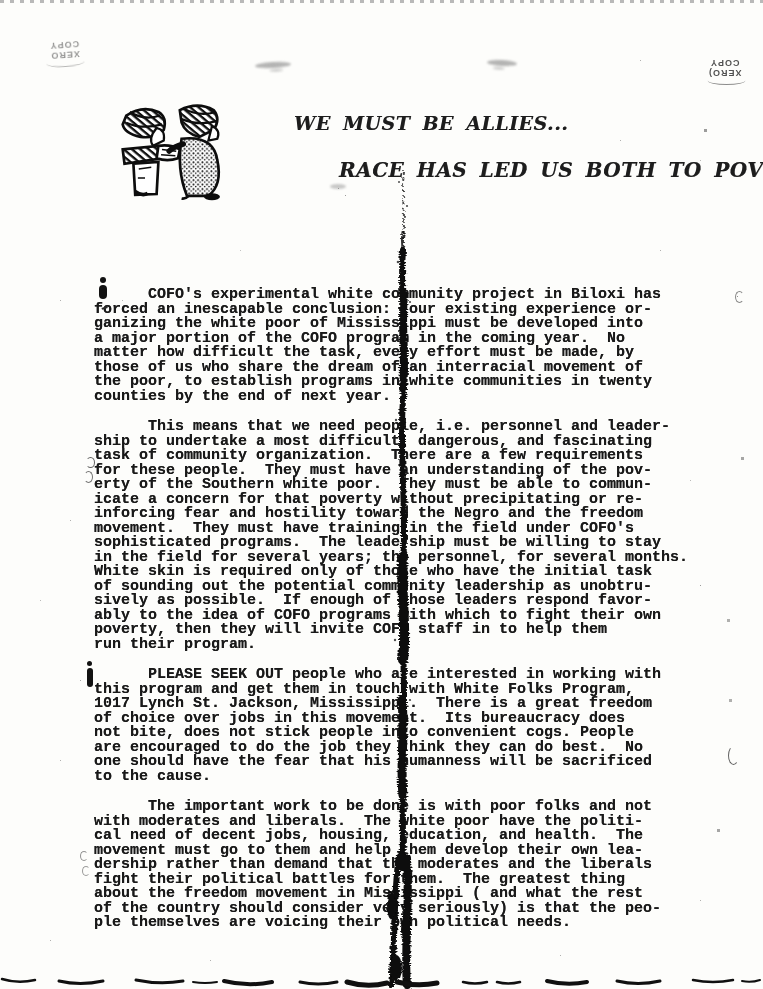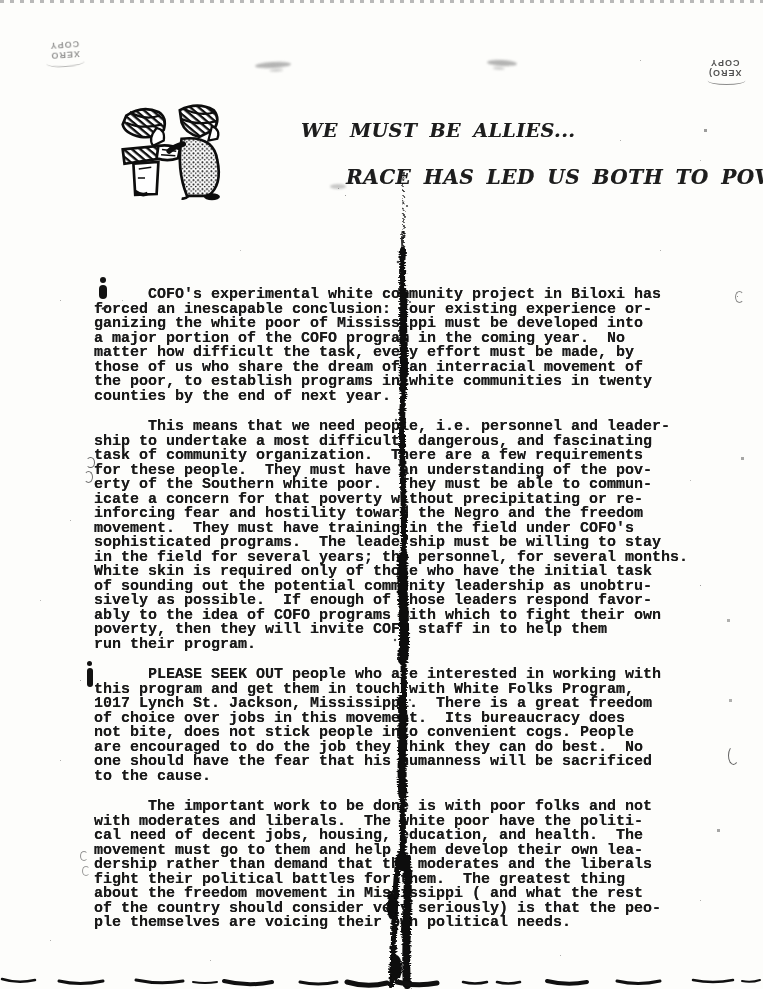--- a/index.html
+++ b/index.html
@@ -34,21 +34,21 @@
   .smudge { position:absolute; border-radius:50%; background:#787878; filter:blur(1.3px); }
   .smudge-1 { left:255px; top:62px; width:36px; height:6px; opacity:.55; transform:rotate(-3deg); }
   .smudge-1::after { content:""; position:absolute; left:14px; top:7px; width:14px; height:3px; background:#888; border-radius:50%; opacity:.7; }
   .smudge-2 { left:487px; top:60px; width:30px; height:6px; opacity:.55; transform:rotate(3deg); }
   .smudge-2::after { content:""; position:absolute; left:6px; top:7px; width:12px; height:3px; background:#888; border-radius:50%; opacity:.7; }
   .smudge-3 { left:330px; top:184px; width:16px; height:5px; opacity:.4; }
 
   .illustration { position:absolute; left:112px; top:103px; width:116px; height:100px; }
 
   .title {
-    position:absolute; margin:15px; color:#1d1d1d;
+    position:absolute; margin:8px; color:#1d1d1d;
     font-family:"DejaVu Serif", serif; font-style:italic; font-weight:700;
     letter-spacing:.5px; word-spacing:5px; white-space:pre;
     text-shadow:.3px .3px .6px rgba(20,20,20,.55);
   }
   .t1 { left:286px; top:104px; font-size:19px; }
   .t2 { left:331px; top:150px; font-size:20px; }
 
   .body-text { position:absolute; left:94px; top:288px; width:640px; }
   .para {
     margin:0 0 16px 0; white-space:pre; color:#191919;

